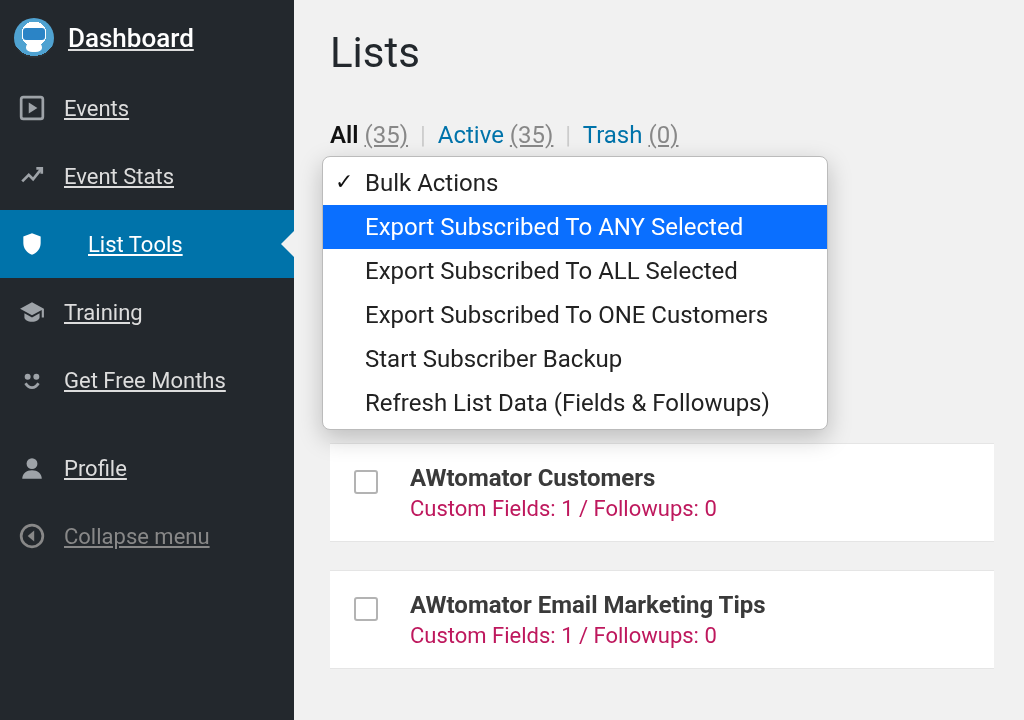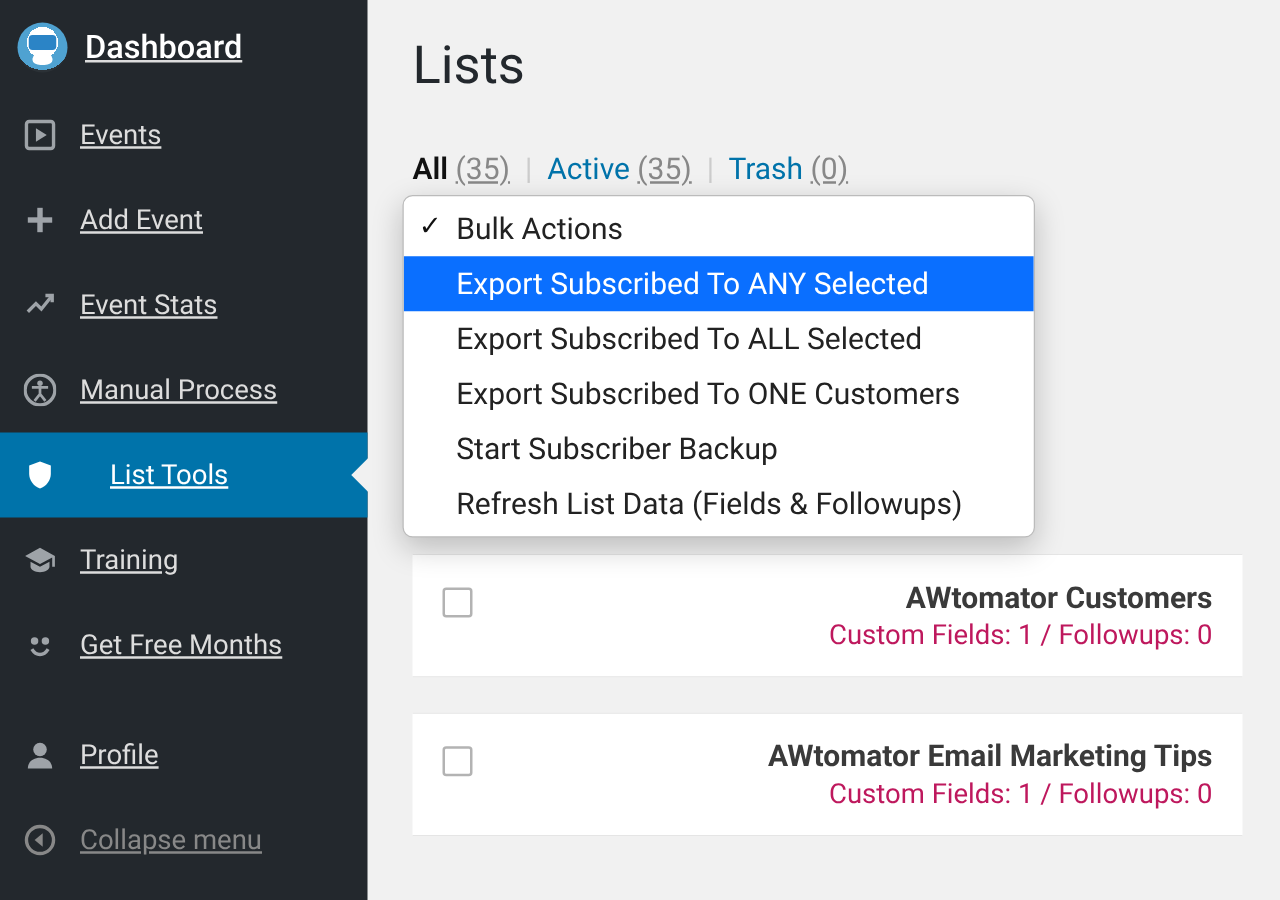--- a/index.html
+++ b/index.html
@@ -174,21 +174,21 @@
     .list-row .cb {
       width: 24px; height: 24px;
       border: 2px solid #b3b3b3;
       border-radius: 3px;
       margin-top: 6px;
       margin-right: 32px;
       background: #fff;
       cursor: pointer;
       flex: 0 0 24px;
     }
-    .list-row .content { flex: 1; text-align: right; }
+    .list-row .content { flex: 1; }
     .list-row .title {
       font-size: 24px; font-weight: 700; color: #3a3a3a;
       margin-bottom: 4px;
     }
     .list-row .meta {
       font-size: 22px; color: #be185d;
     }
 
     svg { width: 26px; height: 26px; }
   </style>
@@ -205,50 +205,31 @@
   <div class="sidebar-item">
     <span class="sidebar-icon">
       <svg viewBox="0 0 24 24" fill="currentColor">
           <rect x="2" y="2" width="20" height="20" rx="2" fill="none" stroke="currentColor" stroke-width="2.5"></rect>
           <polygon points="9,7 17,12 9,17"></polygon>
         </svg>
     </span>
     <span class="sidebar-item-label">Events</span>
   </div>
 
-  <div class="sidebar-item">
-    <span class="sidebar-icon">
-      <svg viewBox="0 0 24 24" fill="currentColor">
-          <rect x="10" y="3" width="4" height="18"></rect>
-          <rect x="3" y="10" width="18" height="4"></rect>
-        </svg>
-    </span>
-    <span class="sidebar-item-label">Add Event</span>
-  </div>
 
   <div class="sidebar-item">
     <span class="sidebar-icon">
       <svg viewBox="0 0 24 24" fill="none" stroke="currentColor" stroke-width="2.5">
           <polyline points="3,17 9,11 13,15 21,5"></polyline>
           <polyline points="16,5 21,5 21,10"></polyline>
         </svg>
     </span>
     <span class="sidebar-item-label">Event Stats</span>
   </div>
 
-  <div class="sidebar-item">
-    <span class="sidebar-icon">
-      <svg viewBox="0 0 24 24" fill="currentColor">
-          <circle cx="12" cy="12" r="11" fill="none" stroke="currentColor" stroke-width="2.5"></circle>
-          <circle cx="12" cy="7" r="2"></circle>
-          <path d="M6 10 L18 10 M12 10 L12 15 M12 15 L8 20 M12 15 L16 20" stroke="currentColor" stroke-width="2" fill="none"></path>
-        </svg>
-    </span>
-    <span class="sidebar-item-label">Manual Process</span>
-  </div>
 
 
   <div class="sidebar-item active">
     <span class="sidebar-icon">
       <svg viewBox="0 0 24 24" fill="currentColor">
           <path d="M12 2l8 3v6c0 5-3.4 9.3-8 11-4.6-1.7-8-6-8-11V5l8-3z"></path>
         </svg>
     </span>
     <span class="sidebar-item-label">List Tools</span>
     <span class="arrow"></span>

